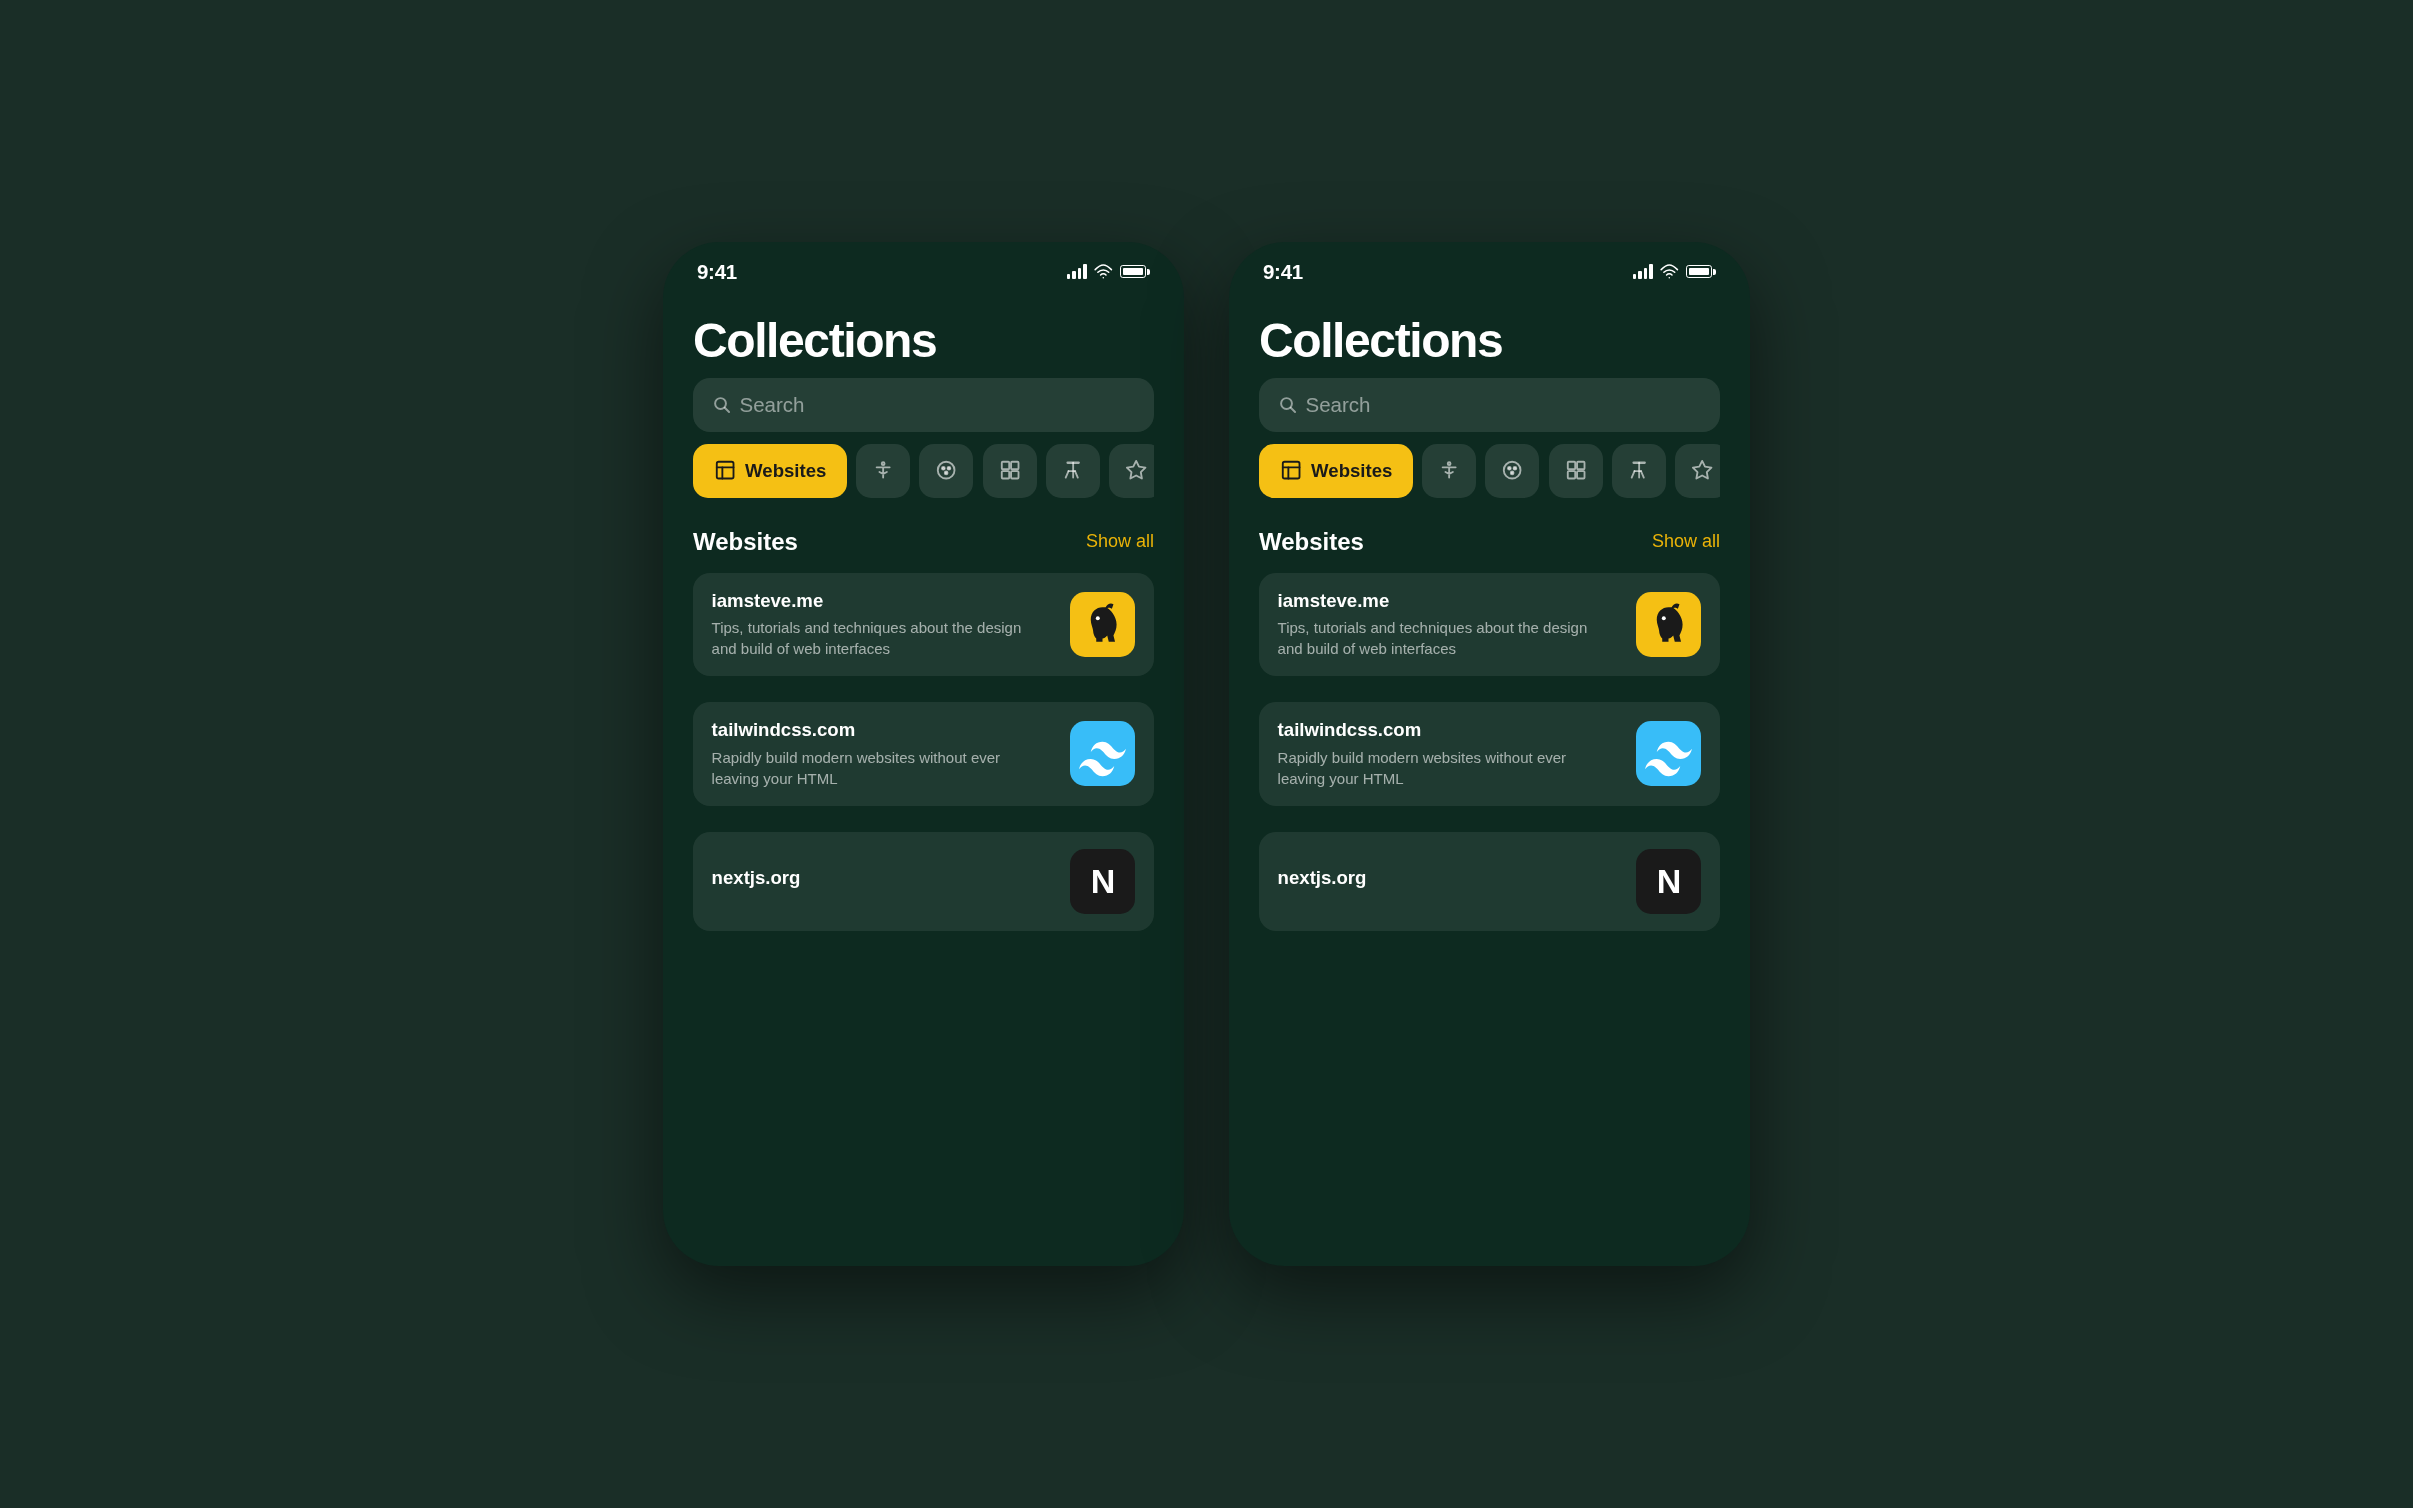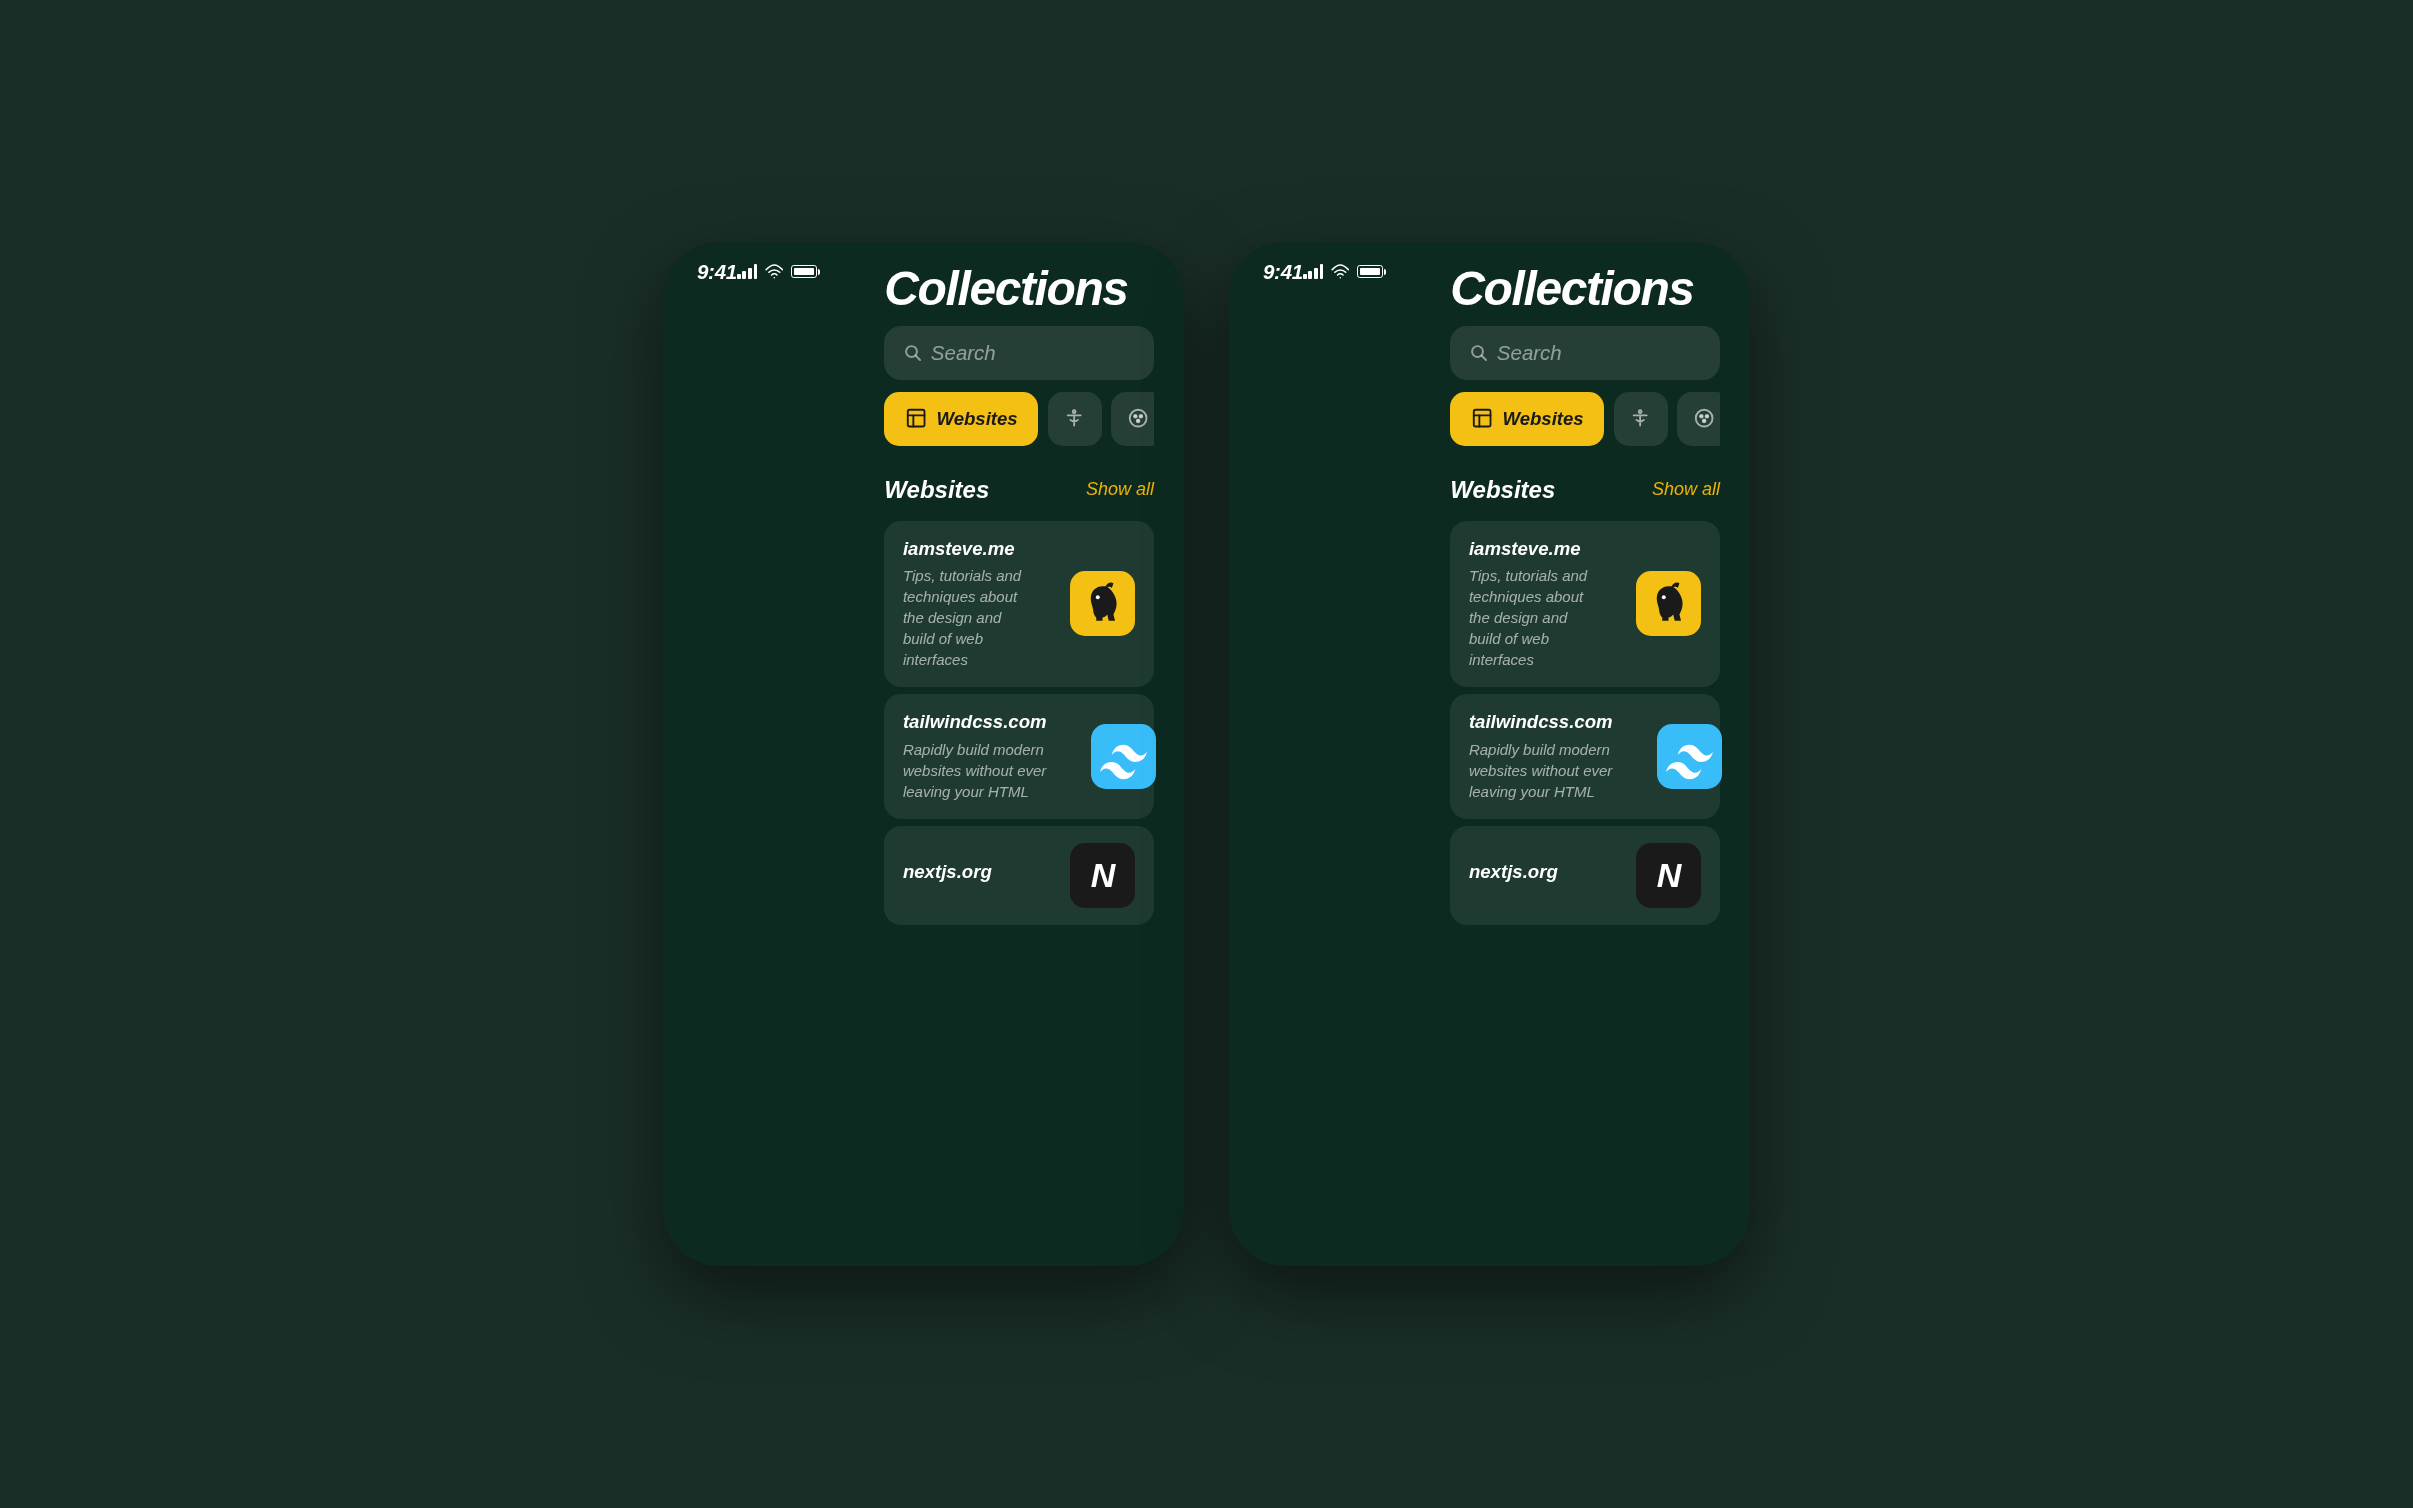--- a/index.html
+++ b/index.html
@@ -27,24 +27,23 @@
     }
 
     .phone-frame {
       width: 521px;
       height: 1024px;
       background-color: #0d2a20;
       border-radius: 56px;
       overflow: hidden;
       position: relative;
       display: flex;
-      flex-direction: row;
+      flex-direction: column;
       padding: 0;
       box-shadow: 0 28px 74px rgba(0,0,0,0.5);
-      font-style: italic;
     }
 
     
     .status-bar {
       display: flex;
       justify-content: space-between;
       align-items: center;
       padding: 15px 34px 7.4px;
       height: 52px;
     }
@@ -206,21 +205,21 @@
     }
 
     
     .website-card {
       background: rgba(255,255,255,0.08);
       border-radius: 17px;
       padding: 17px 18.6px;
       display: flex;
       align-items: center;
       justify-content: space-between;
-      margin-bottom: 7px;
+      margin-bottom: 26px;
       gap: 29px;
     }
 
     .card-text {
       flex: 1;
       margin-right: 15px;
     }
 
     .card-title {
       font-size: 18.6px;

